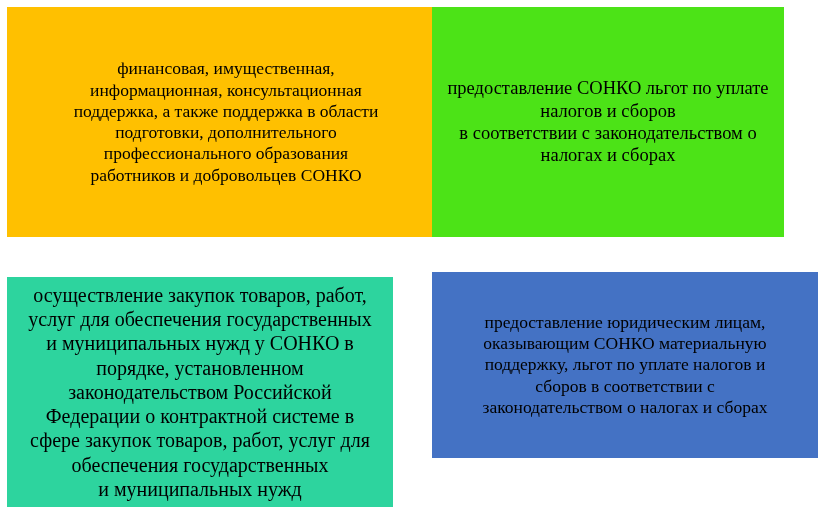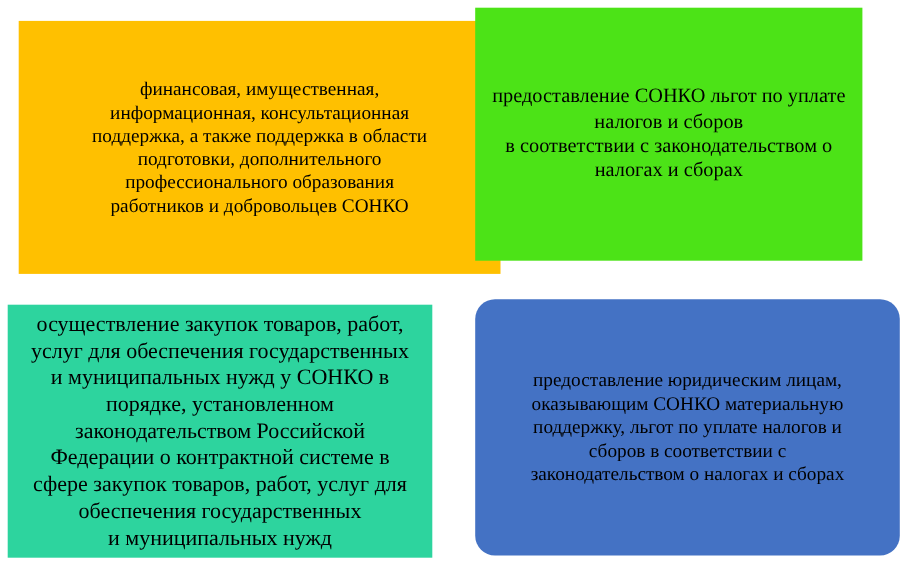--- a/index.html
+++ b/index.html
@@ -35,34 +35,34 @@
     width: 100%;
     padding: 0 8px;
     box-sizing: border-box;
     white-space: pre-line;
     line-height: 1.20;
     color: #000000;
   }
 
   
   #panel-support {
-    left: 17px;  top: 7px;
-    width: 438px; height: 230px; margin-top: 12px;
+    left: 7px;  top: 7px;
+    width: 438px; height: 230px;
   }
   #panel-tax-benefits {
     left: 432px; top: 7px;
     width: 352px; height: 230px;
   }
   #panel-procurement {
     left: 7px;  top: 277px;
     width: 386px; height: 230px;
   }
   #panel-legal-entities {
     left: 432px; top: 272px;
-    width: 386px; height: 233px; border-radius: 18px;
+    width: 386px; height: 186px;
   }
 
   
   #panel-support .panel-text        { font-size: 17.5px; line-height: 1.215; }
   #panel-tax-benefits .panel-text   { font-size: 18.5px; line-height: 1.215; }
   #panel-procurement .panel-text    { font-size: 20px;   line-height: 1.215; }
   #panel-legal-entities .panel-text { font-size: 17.5px; line-height: 1.215; }
 </style>
 </head>
 <body>

